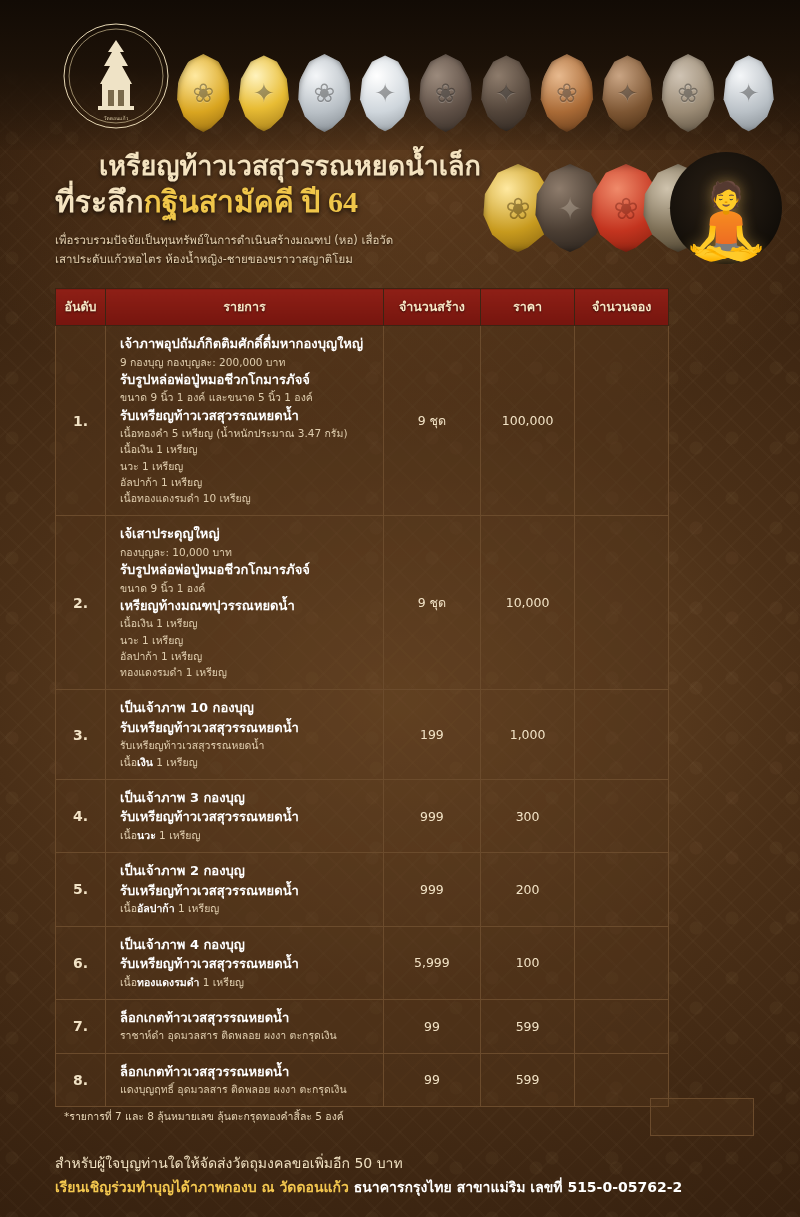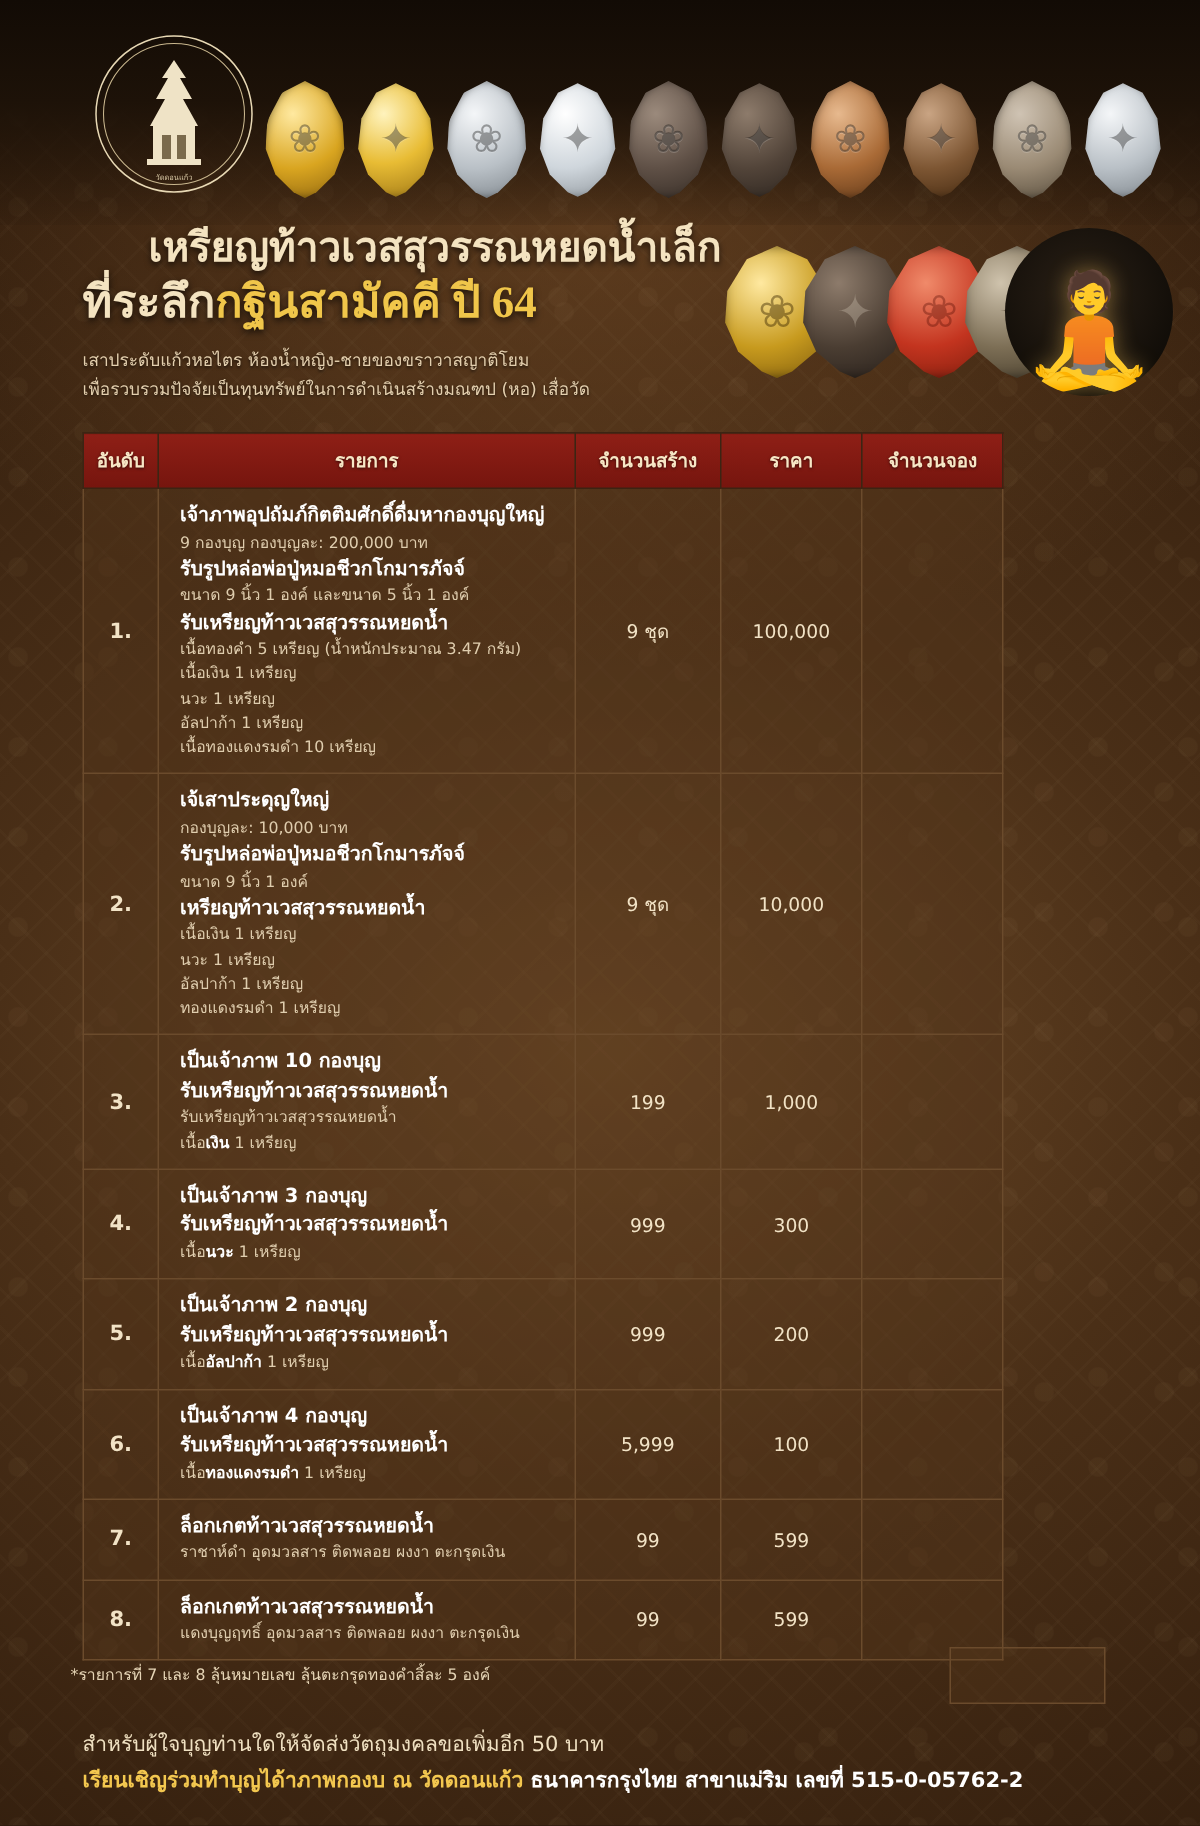--- a/index.html
+++ b/index.html
@@ -128,21 +128,21 @@
   td.rank { width:52px; text-align:center; font-size:14px; font-weight:bold; color:#f6ecd6; }
   td.desc { width:322px; padding:8px 10px 9px 14px; }
   td.num  { width:108px; text-align:center; font-size:12.5px; }
   td.price-col { width:104px; text-align:center; font-size:12.5px; }
   td.qty  { width:104px; }
   .d-head { font-size:13px; font-weight:bold; color:#ffffff; line-height:1.5; }
   .d-sub  { font-size:10.5px; color:#dfcdae; line-height:1.55; }
   .d-sub b { color:#ffffff; }
 
   
-  .total-wrap { position:absolute; left:47px; top:1098px; width:690px; height:40px; }
+  .total-wrap { position:absolute; left:64px; top:1098px; width:690px; height:40px; }
   .note-star { position:absolute; left:0; top:10px; width:470px; font-size:10.5px; color:#e6d5b6; }
   .total-box {
     position:absolute; left:452px; top:0; width:134px; height:38px;
     background: linear-gradient(180deg,#8e1f16 0%,#73140d 100%);
     border:1px solid #3c2413;
     color:#f7e7c6; font-size:13px; font-weight:bold;
     display:flex; align-items:center; justify-content:center;
   }
   .total-blank {
     position:absolute; left:586px; top:0; width:104px; height:38px;
@@ -235,22 +235,22 @@
       <div class="figure">🧘</div>
     </div>
   </div>
 
   <div class="title-block">
     <div class="title1">เหรียญท้าวเวสสุวรรณหยดน้ำเล็ก</div>
     <div class="title2">
       <span class="cream">ที่ระลึก</span><span class="gold">กฐินสามัคคี ปี 64</span>
     </div>
     <div class="subtitle">
+      <div>เพื่อรวบรวมปัจจัยเป็นทุนทรัพย์ในการดำเนินสร้างมณฑป (หอ) เสื่อวัด</div>
       <div>เสาประดับแก้วหอไตร ห้องน้ำหญิง-ชายของขราวาสญาติโยม</div>
-      <div>เพื่อรวบรวมปัจจัยเป็นทุนทรัพย์ในการดำเนินสร้างมณฑป (หอ) เสื่อวัด</div>
     </div>
   </div>
 
   <table class="price">
     <thead>
       <tr>
         <th>อันดับ</th>
         <th>รายการ</th>
         <th>จำนวนสร้าง</th>
         <th>ราคา</th>
@@ -276,21 +276,21 @@
           <td class="price-col">100,000</td>
           <td class="qty"></td>
         </tr>
         <tr>
           <td class="rank">2.</td>
           <td class="desc">
             <div class="d-head">เจ้เสาประดุญใหญ่</div>
             <div class="d-sub">กองบุญละ: 10,000 บาท</div>
             <div class="d-head">รับรูปหล่อพ่อปู่หมอชีวกโกมารภัจจ์</div>
             <div class="d-sub">ขนาด 9 นิ้ว 1 องค์</div>
-            <div class="d-head">เหรียญท้าวเวสสุวรรณหยดน้ำ</div>
+            <div class="d-head">เหรียญท้างมณฑปุวรรณหยดน้ำ</div>
             <div class="d-sub">เนื้อเงิน 1 เหรียญ</div>
             <div class="d-sub">นวะ 1 เหรียญ</div>
             <div class="d-sub">อัลปาก้า 1 เหรียญ</div>
             <div class="d-sub">ทองแดงรมดำ 1 เหรียญ</div>
           </td>
           <td class="num">9 ชุด</td>
           <td class="price-col">10,000</td>
           <td class="qty"></td>
         </tr>
         <tr>

